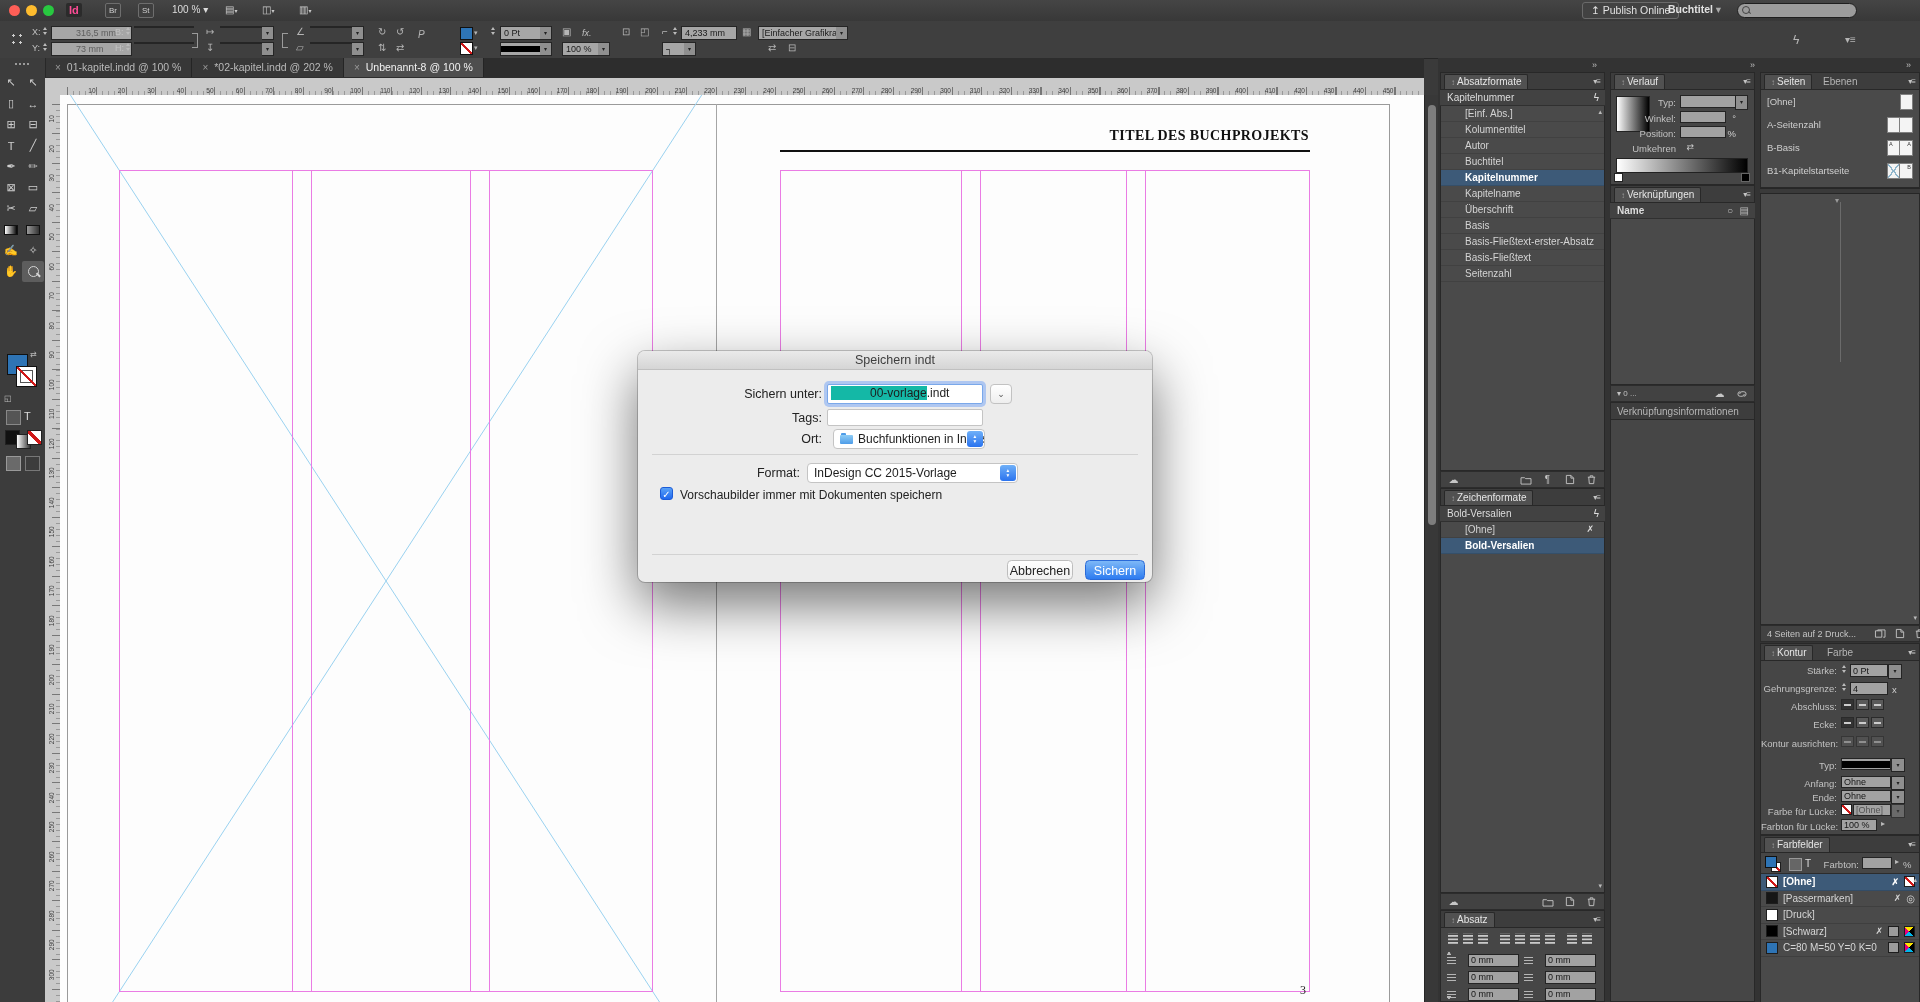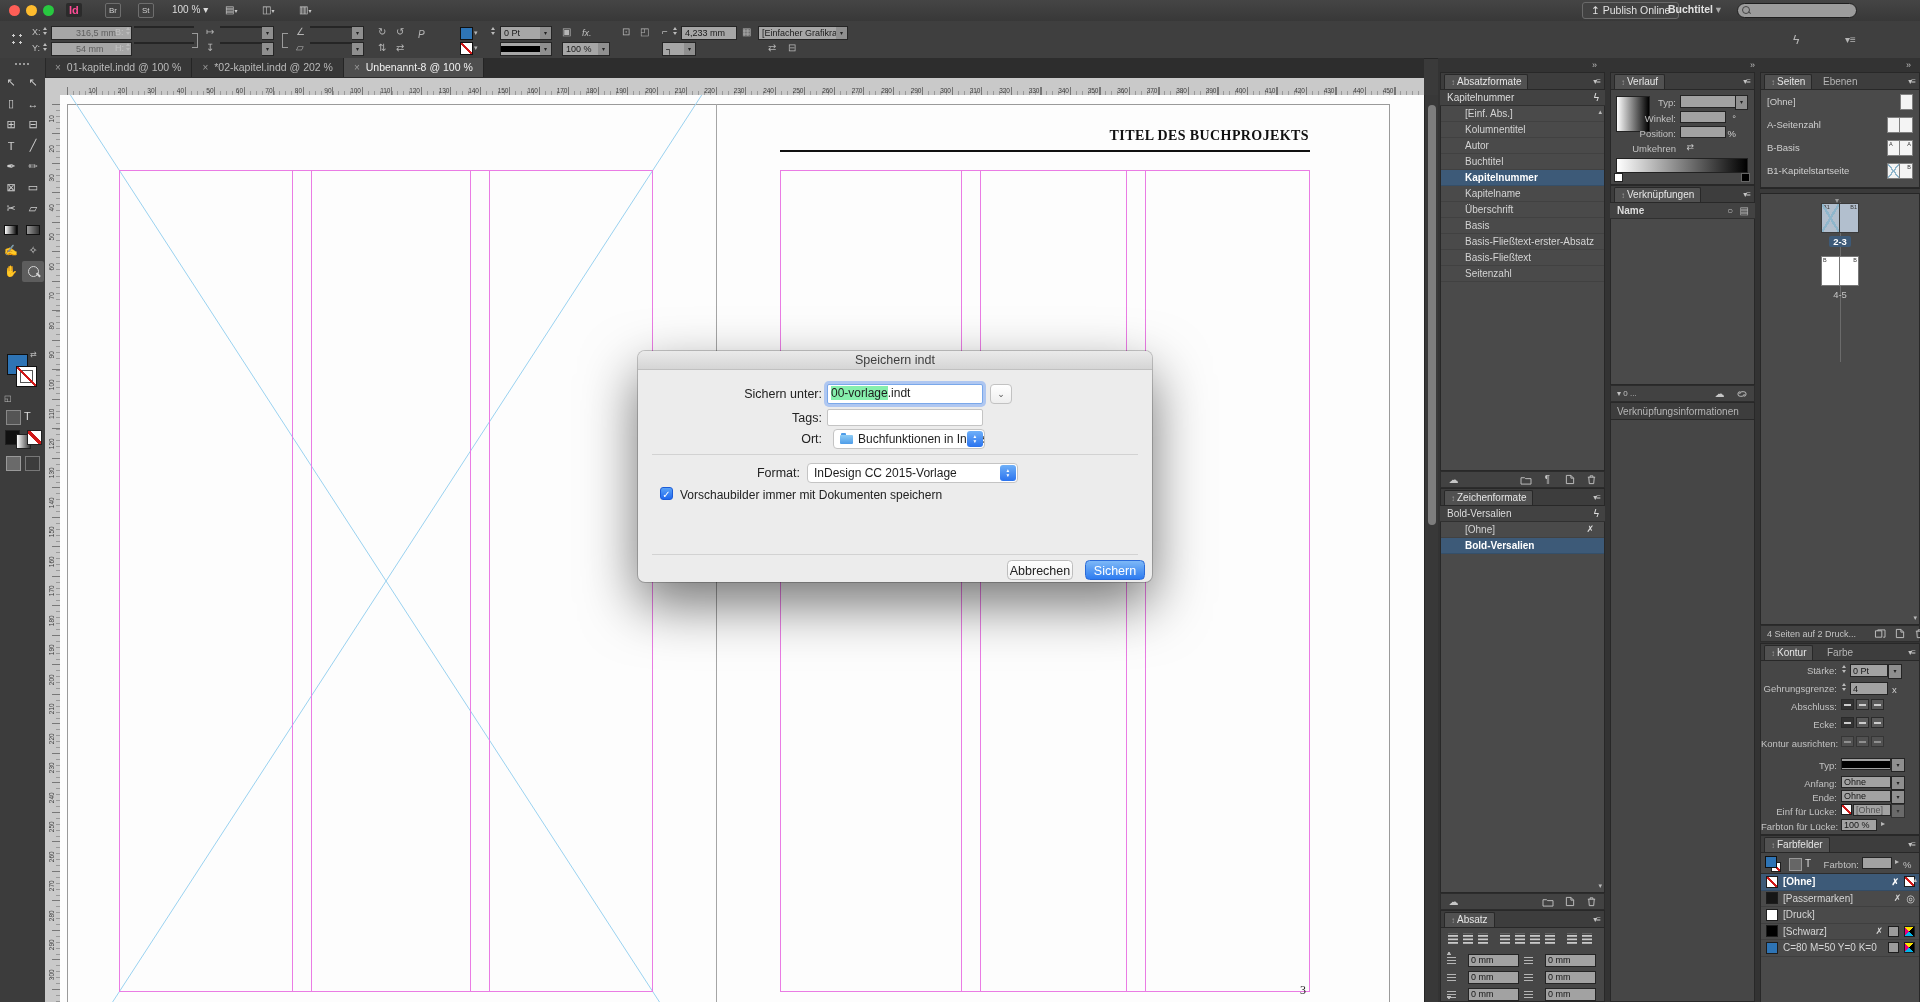--- a/index.html
+++ b/index.html
@@ -119,21 +119,21 @@
   .spage{width:19px;height:30px;background:#fff;border:1px solid #777;position:relative;box-sizing:border-box;}
   .spreadblock[data-selected="true"] .spage{background:#b2bfce;border-color:#3a3a3a;}
   .slbl{font-size:9.5px;color:#c6c6c6;margin-top:3px;padding:0 4px;border-radius:2px;}
   .spreadblock[data-selected="true"] .slbl{background:#3d5a78;color:#fff;font-weight:bold;}
   
   #dialog{position:absolute;left:638px;top:351px;width:514px;height:231px;background:#ececec;border-radius:7px;box-shadow:0 22px 55px rgba(0,0,0,.55),0 0 0 1px rgba(0,0,0,.2);font-size:12px;color:#1d1d1d;}
   #dlg-title{position:absolute;left:0;top:0;right:0;height:18px;background:linear-gradient(#eaeaea,#d5d5d5);border-bottom:1px solid #c0c0c0;border-radius:7px 7px 0 0;text-align:center;font-size:12.5px;color:#3e3e3e;line-height:18px;}
   .dlbl{position:absolute;text-align:right;font-size:12.5px;color:#222;}
   .dfield{position:absolute;background:#fff;border:1px solid #c4c4c4;border-radius:2px;box-sizing:border-box;font-size:12px;line-height:17px;padding:0 3px;white-space:nowrap;overflow:hidden;}
   .dfield.focus{border:1px solid #7aa8ea;box-shadow:0 0 0 3px rgba(125,170,245,.55);}
-  .sel{background:#86efac;}
+  .sel{background:#14b8a6;padding-left:39px;}
   .chevbtn{position:absolute;background:linear-gradient(#fff,#eee);border:1px solid #c2c2c2;border-radius:4px;text-align:center;color:#555;font-size:9px;box-sizing:border-box;}
   .popup{position:absolute;background:#fff;border:1px solid #c4c4c4;border-radius:4px;box-sizing:border-box;font-size:12px;display:flex;align-items:center;gap:5px;padding:0 20px 0 6px;white-space:nowrap;overflow:hidden;}
   .pstep{position:absolute;right:1px;top:1px;bottom:1px;width:16px;border-radius:3px;background:linear-gradient(#6fb0f8,#2a73ef);color:#fff;display:flex;flex-direction:column;align-items:center;justify-content:center;line-height:5px;font-size:5.5px;}
   .folder-ic{width:13px;height:9px;background:linear-gradient(#8ecdf6,#4e9ce8);border-radius:1px;position:relative;display:inline-block;flex:0 0 auto;}
   .folder-ic::before{content:"";position:absolute;top:-2px;left:1px;width:5px;height:2px;background:#4e9ce8;border-radius:1px 1px 0 0;}
   .dhr{position:absolute;left:14px;right:14px;height:1px;background:#d2d2d2;}
   .cb{position:absolute;width:13px;height:13px;border-radius:3px;background:linear-gradient(#5aa2f7,#2068ee);border:1px solid #1c5cd8;color:#fff;font-size:10px;line-height:13px;text-align:center;box-sizing:border-box;}
   .btn{position:absolute;height:20px;border-radius:4.5px;font-size:12.5px;text-align:center;line-height:20px;box-sizing:border-box;}
   .btn.plain{background:linear-gradient(#fefefe,#f1f1f1);border:1px solid #bdbdbd;color:#222;}
   .btn.primary{background:linear-gradient(#7db8f7,#2d7bf0);border:1px solid #2a6ad8;color:#fff;}
@@ -161,21 +161,21 @@
       </span>
   </div>
 
   <div id="controlbar">
     <span class="proxygrid"></span>
     <span class="clbl" style="left:32px;top:6px;">X:</span>
     <span class="ministep" style="left:42px;top:4px;"></span>
     <span class="fld dim a" style="left:51px;top:5px;width:52px;">316,5 mm</span>
     <span class="clbl" style="left:32px;top:22px;">Y:</span>
     <span class="ministep" style="left:42px;top:20px;"></span>
-    <span class="fld dim a" style="left:51px;top:21px;width:52px;">54 mm</span>
+    <span class="fld dim a" style="left:51px;top:21px;width:52px;">73 mm</span>
     <span class="clbl" style="left:115px;top:6px;">B:</span>
     <span class="ministep" style="left:125px;top:4px;"></span>
     <span class="fld a" style="left:134px;top:5px;width:52px;"></span>
     <span class="clbl" style="left:115px;top:22px;">H:</span>
     <span class="ministep" style="left:125px;top:20px;"></span>
     <span class="fld a" style="left:134px;top:21px;width:52px;"></span>
     <span class="a" style="left:192px;top:12px;width:5px;height:13px;border:1px solid #9b9b9b;border-left:none;"></span>
     <span class="cico" style="left:206px;top:5px;">↦</span>
     <span class="fld a" style="left:220px;top:5px;width:42px;"></span>
     <span class="drop a" style="left:262px;top:5px;width:11px;height:12px;">▾</span>
@@ -652,47 +652,20 @@
                   <span class="badge" style="right:1px;">B</span>
                 </span>
               </span>
             </div>
           </div>
       </div>
       <div class="a" style="left:0;top:116px;width:160px;height:6px;background:#3a3a3a;border-top:1px solid #262626;border-bottom:1px solid #262626;box-sizing:border-box;"></div>
       <div class="pbody plist" style="top:122px;height:431px;">
         <div class="a" style="left:74px;top:2px;color:#999;font-size:8px;">▾</div>
         <div class="a" style="left:79px;top:8px;width:1px;height:160px;background:#6b6b6b;"></div>
-        <div style="position:relative;display:flex;flex-direction:column;align-items:center;">
-
-            <div class="spreadblock" data-selected="true">
-              <span style="display:flex;">
-                <span class="spage">
-                  <span class="badge" style="left:1px;">B1</span>
-                  <span class="cx a" style="inset: 0px; background-image: linear-gradient(to right top, transparent 46%, rgb(143, 182, 204) 46%, rgb(143, 182, 204) 54%, transparent 54%), linear-gradient(to right bottom, transparent 46%, rgb(143, 182, 204) 46%, rgb(143, 182, 204) 54%, transparent 54%);"></span>
-                </span>
-                <span class="spage" style="border-left:none;">
-                  <span class="badge" style="right:1px;">B1</span>
-                </span>
-              </span>
-              <span class="slbl">2-3</span>
-            </div>
-
-            <div class="spreadblock">
-              <span style="display:flex;">
-                <span class="spage">
-                  <span class="badge" style="left:1px;">B</span>
-                </span>
-                <span class="spage" style="border-left:none;">
-                  <span class="badge" style="right:1px;">B</span>
-                </span>
-              </span>
-              <span class="slbl">4-5</span>
-            </div>
-          </div>
         <span class="scrollgl" style="bottom:2px;">▾</span>
       </div>
       <div class="pfoot" style="top:553px;">
         <span style="font-size:9px;color:#c5c5c5;white-space:nowrap;">4 Seiten auf 2 Druck...</span>
         <span class="sp"></span>
         <span class="fico">
             <svg width="12" height="10" viewBox="0 0 13 11">
               <path d="M1.5 2h7v7h-7z M4 2v-1h8v8h-2"></path>
             </svg>
           </span>
@@ -736,21 +709,21 @@
         <span class="kbtn" style="left:110px;top:75px;opacity:.55;"></span>
         <span class="plbl" style="left:0;top:99px;width:76px;">Typ:</span>
         <span class="pfld" style="left:80px;top:97px;width:50px;height:12px;background:linear-gradient(#000,#000) center/100% 7px no-repeat,#a2a2a2;"></span>
         <span class="pdrop" style="left:130px;top:97px;width:12px;height:12px;line-height:12px;">▾</span>
         <span class="plbl" style="left:0;top:117px;width:76px;">Anfang:</span>
         <span class="pfld" style="left:80px;top:115px;width:50px;height:12px;">Ohne</span>
         <span class="pdrop" style="left:130px;top:115px;width:12px;height:12px;line-height:12px;">▾</span>
         <span class="plbl" style="left:0;top:131px;width:76px;">Ende:</span>
         <span class="pfld" style="left:80px;top:129px;width:50px;height:12px;">Ohne</span>
         <span class="pdrop" style="left:130px;top:129px;width:12px;height:12px;line-height:12px;">▾</span>
-        <span class="plbl" style="left:0;top:145px;width:76px;">Einf für Lücke:</span>
+        <span class="plbl" style="left:0;top:145px;width:76px;">Farbe für Lücke:</span>
         <span class="chip none a" style="left:80px;top:143px;width:11px;height:11px;"></span>
         <span class="pfld" style="left:92px;top:143px;width:38px;height:12px;color:#555;">[Ohne]</span>
         <span class="pdrop" style="left:130px;top:143px;width:12px;height:12px;line-height:12px;opacity:.5;">▾</span>
         <span class="plbl" style="left:0;top:160px;width:76px;">Farbton für Lücke:</span>
         <span class="pfld" style="left:80px;top:158px;width:36px;height:12px;">100 %</span>
         <span class="a" style="left:120px;top:158px;color:#bbb;font-size:8px;">▸</span>
       </div>
 
       <div class="phead" style="top:763px;">
         <span class="ptab"><span class="tgl">↕</span><span>Farbfelder</span></span>

